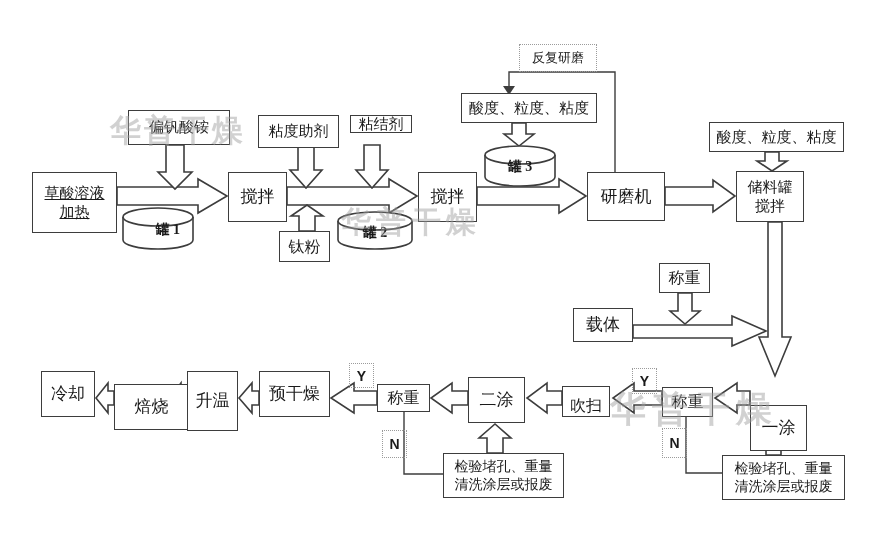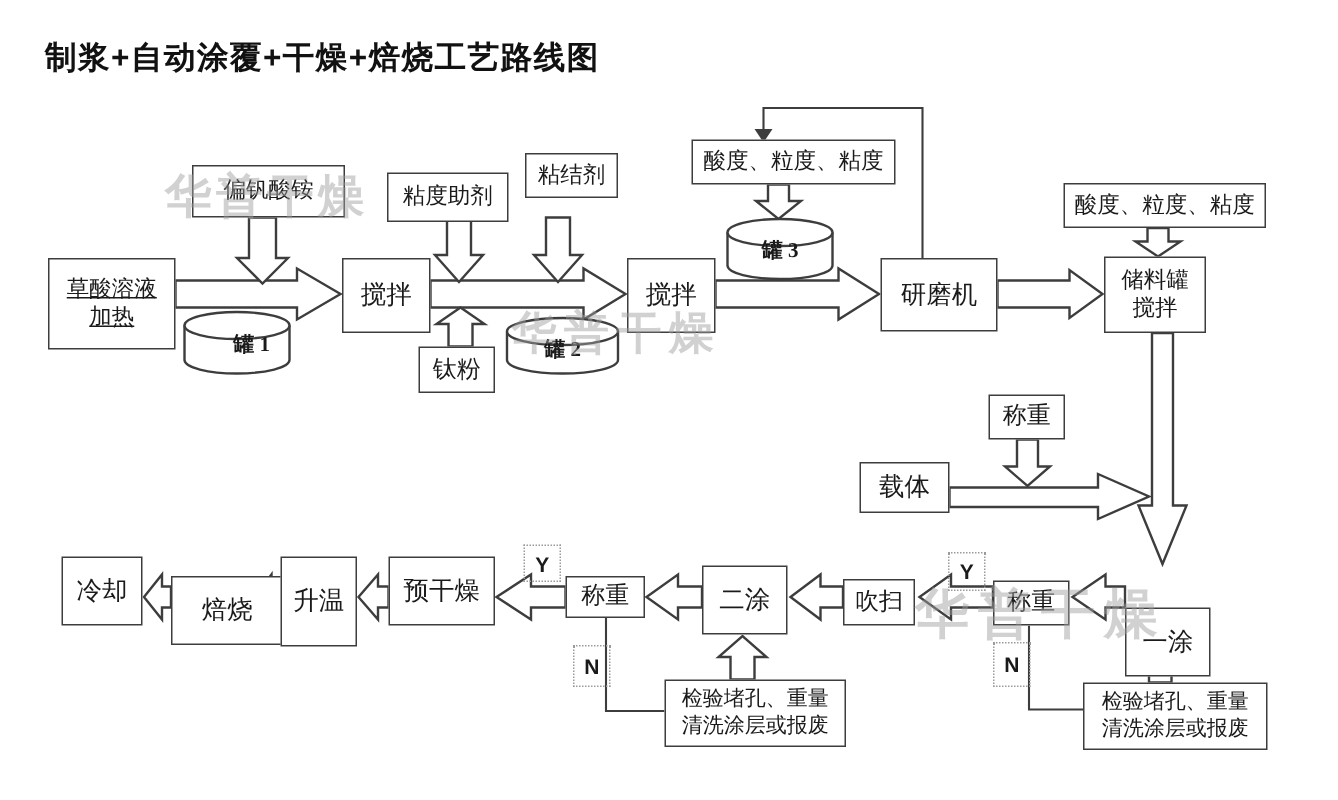--- a/index.html
+++ b/index.html
@@ -22,21 +22,20 @@
              font-weight:bold;color:rgba(158,158,158,0.48);white-space:nowrap;pointer-events:none;}
   .wm1{left:110px;top:110px;font-size:31px;letter-spacing:3px;}
   .wm2{left:341px;top:202px;font-size:30px;letter-spacing:5px;}
   .wm3{left:610px;top:385px;font-size:36px;letter-spacing:6px;}
 </style>
 </head>
 <body>
 
 <div class="frame">
 
-  <div class="title">制浆+自动涂覆+干燥+焙烧工艺路线图</div>
 
   <svg class="layer" width="892" height="533" viewBox="0 0 892 533">
     <g fill="#ffffff" stroke="#3d3d3d" stroke-width="1.6" stroke-linejoin="miter">
 
       <polygon points="117,187 198,187 198,179 227,196 198,213 198,205 117,205"></polygon>
       <polygon points="287,187 389,187 389,179 417,196 389,213 389,205 287,205"></polygon>
       <polygon points="477,187 559,187 559,179 586,196 559,213 559,205 477,205"></polygon>
       <polygon points="665,187 713,187 713,180 735,196 713,212 713,205 665,205"></polygon>
 
       <polygon points="166,145 166,172 158,172 175,189 192,172 184,172 184,145"></polygon>
@@ -79,21 +78,21 @@
       <ellipse cx="520" cy="155" rx="35" ry="9"></ellipse>
     </g>
   </svg>
 
   <div class="box small" style="left:128px;top:110px;width:102px;height:35px;">
     <span>偏钒酸铵</span>
   </div>
   <div class="box small" style="left:258px;top:115px;width:81px;height:33px;">
     <span>粘度助剂</span>
   </div>
-  <div class="box small" style="left:350px;top:102px;width:62px;height:30px;justify-content:center;">
+  <div class="box small" style="left:350px;top:115px;width:62px;height:18px;justify-content:center;">
     <span>粘结剂</span>
   </div>
   <div class="box small" style="left:461px;top:93px;width:136px;height:30px;">
     <span>酸度、粒度、粘度</span>
   </div>
   <div class="box small" style="left:709px;top:122px;width:135px;height:30px;">
     <span>酸度、粒度、粘度</span>
   </div>
   <div class="box small" style="left:32px;top:172px;width:85px;height:61px;text-decoration:underline;">
     <span>草酸溶液</span>
@@ -132,38 +131,41 @@
   </div>
   <div class="box" style="left:259px;top:371px;width:71px;height:46px;">
     <span>预干燥</span>
   </div>
   <div class="box" style="left:377px;top:384px;width:53px;height:28px;font-size:16px;">
     <span>称重</span>
   </div>
   <div class="box" style="left:468px;top:377px;width:57px;height:46px;">
     <span>二涂</span>
   </div>
-  <div class="box" style="left:562px;top:386px;width:48px;height:31px;font-size:16px;">
+  <div class="box" style="left:562px;top:386px;width:48px;height:31px;font-size:16px;justify-content:flex-end;">
     <span>吹扫</span>
   </div>
   <div class="box" style="left:662px;top:387px;width:51px;height:30px;font-size:16px;">
     <span>称重</span>
   </div>
   <div class="box" style="left:750px;top:377px;width:57px;height:46px;margin-top:28px;">
     <span>一涂</span>
   </div>
   <div class="box tiny" style="left:443px;top:453px;width:121px;height:45px;">
     <span>检验堵孔、重量</span>
     <span>清洗涂层或报废</span>
   </div>
   <div class="box tiny" style="left:722px;top:455px;width:123px;height:45px;">
     <span>检验堵孔、重量</span>
     <span>清洗涂层或报废</span>
   </div>
 
+  <div class="dashed" style="left:519px;top:44px;width:78px;height:28px;">
+    <span>反复研磨</span>
+  </div>
   <div class="dashed yn" style="left:349px;top:363px;width:25px;height:25px;">
     <span>Y</span>
   </div>
   <div class="dashed yn" style="left:382px;top:430px;width:25px;height:28px;">
     <span>N</span>
   </div>
   <div class="dashed yn" style="left:632px;top:368px;width:25px;height:26px;">
     <span>Y</span>
   </div>
   <div class="dashed yn" style="left:662px;top:428px;width:25px;height:30px;">

